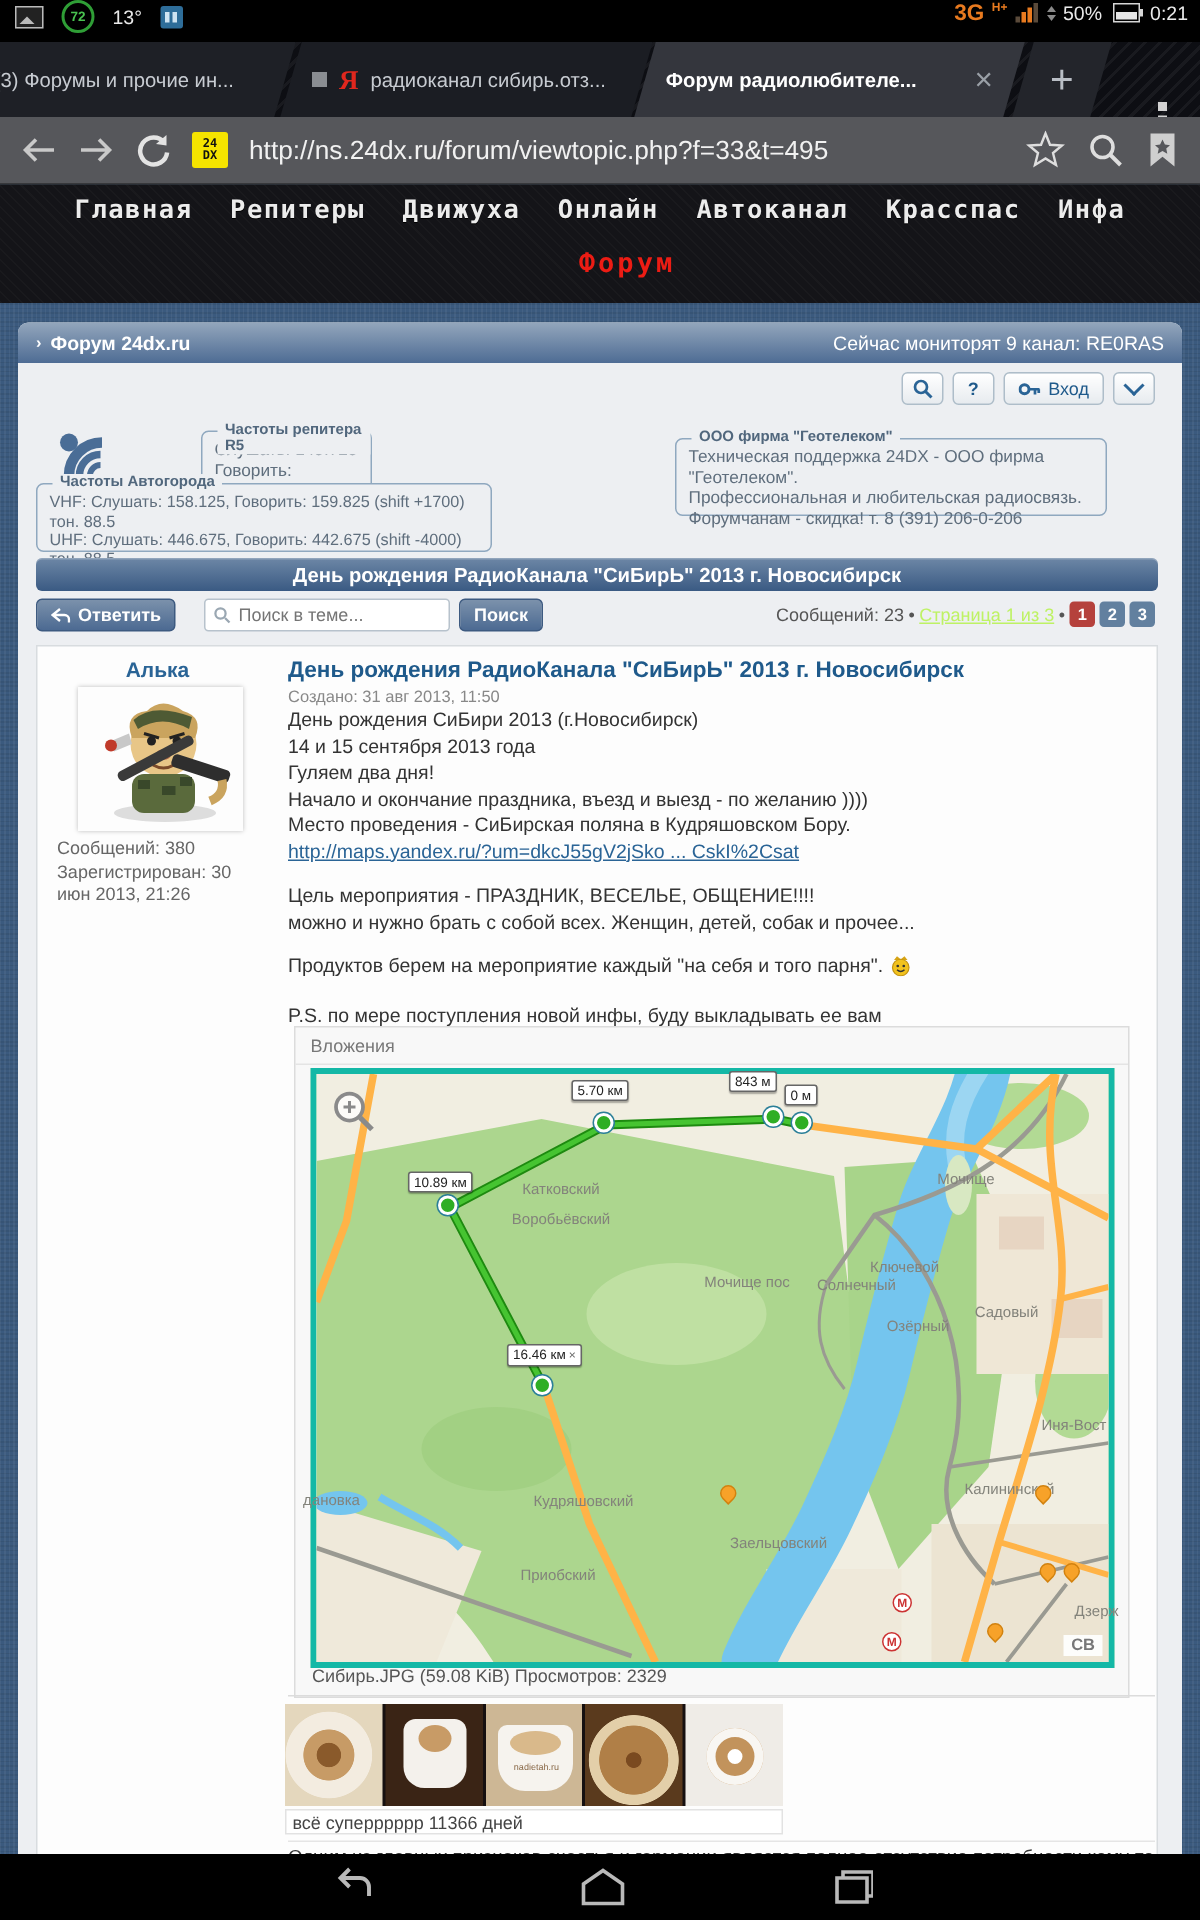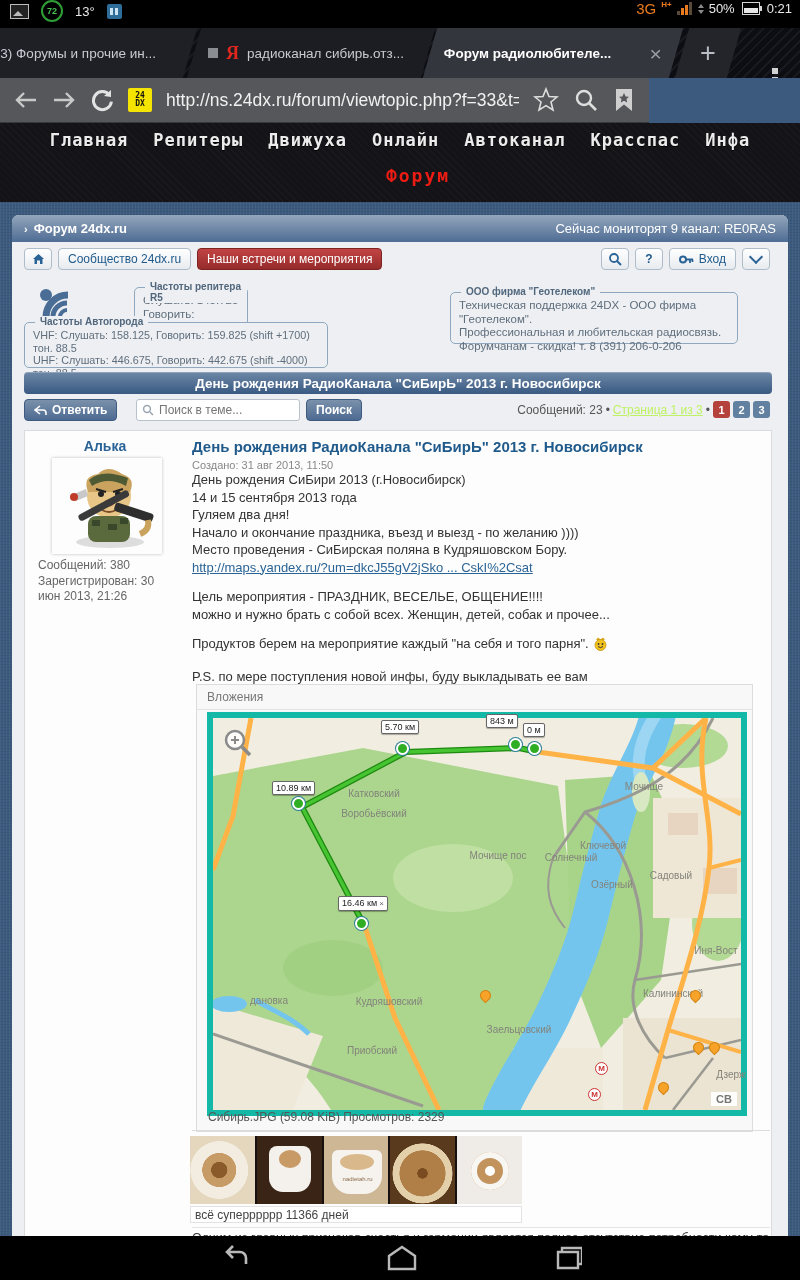--- a/index.html
+++ b/index.html
@@ -13,21 +13,21 @@
   .sb-left{display:flex;align-items:center;gap:12px;padding-left:10px;flex:1;}
   .sb-right{display:flex;align-items:center;gap:5px;padding-right:8px;}
   .shot-icon{width:17px;height:13px;border:1px solid #bbb;position:relative;background:#222;}
   .shot-icon:before{content:"";position:absolute;left:2px;bottom:2px;border-left:5px solid transparent;
     border-right:5px solid transparent;border-bottom:5px solid #bbb;}
   .batt-widget{width:18px;height:18px;border-radius:50%;border:2px solid #2f9e36;color:#49c250;
     font-size:9px;font-weight:bold;display:flex;align-items:center;justify-content:center;}
   .blue-widget{width:15px;height:15px;background:#2e6d99;border-radius:2px;position:relative;}
   .blue-widget:before{content:"";position:absolute;left:3px;top:4px;width:3px;height:7px;background:#cfe4f2;}
   .blue-widget:after{content:"";position:absolute;left:8px;top:4px;width:3px;height:7px;background:#cfe4f2;}
-  .net-3g{color:#e87a1f;font-weight:normal;font-size:15px;margin-left:35px;}
+  .net-3g{color:#e87a1f;font-weight:bold;font-size:15px;margin-left:35px;}
   .net-hplus{color:#e87a1f;font-weight:bold;font-size:8px;vertical-align:top;position:relative;top:-4px;}
   .sig-bars{display:flex;align-items:flex-end;gap:1px;height:13px;}
   .sig-bars i{width:3px;background:#e87a1f;display:block;}
   .sig-bars i.dim{background:#5a4a3a;}
   .updown{display:flex;flex-direction:column;gap:2px;margin-left:1px;}
   .updown i{width:0;height:0;border-left:3px solid transparent;border-right:3px solid transparent;display:block;}
   .updown .up{border-bottom:4px solid #8a8a8a;}
   .updown .dn{border-top:4px solid #8a8a8a;}
   .battery{width:16px;height:11px;border:1px solid #d6d6d6;position:relative;margin:0 2px;}
   .battery:after{content:"";position:absolute;right:-3px;top:3px;width:2px;height:5px;background:#d6d6d6;}
@@ -42,21 +42,21 @@
   .tab-label{color:#c7cbd1;font-size:13.5px;white-space:nowrap;overflow:hidden;}
   .tab.active .tab-label{color:#fff;font-weight:bold;}
   .tab-close{color:#9aa0a7;font-size:21px;margin-left:auto;line-height:1;}
   .mini-fav{width:10px;height:10px;background:#8a8d92;flex:0 0 auto;}
   .ya-fav{color:#e0271e;font-family:"Liberation Serif",serif;font-weight:bold;font-size:18px;line-height:1;}
   .newtab{color:#b9bec5;font-size:27px;font-weight:300;}
   .menu-dots{right:22px;top:40px;display:flex;flex-direction:column;gap:3px;}
   .menu-dots i{width:6px;height:6px;background:#d2d2d2;display:block;}
 
   
-  .url-bar{left:0;top:78px;width:649px;height:45px;background:#56575b;display:flex;align-items:center;
+  .url-bar{left:0;top:78px;width:800px;height:45px;background:#56575b;display:flex;align-items:center;
     gap:14px;padding:0 14px;box-sizing:border-box;border-bottom:1px solid #37383b;}
   .url-text{color:#f1f1f1;font-size:17.5px;flex:1;white-space:nowrap;overflow:hidden;}
   .favicon24{width:24px;height:24px;background:#f5e400;color:#111;font-size:8px;font-weight:bold;
     display:flex;flex-direction:column;align-items:center;justify-content:center;line-height:1.05;
     font-family:"DejaVu Sans Mono",monospace;border-radius:2px;}
 
   
   .site-nav{left:0;top:123px;width:800px;height:79px;background:#141418;
     background-image:repeating-linear-gradient(45deg,rgba(255,255,255,.025) 0 1px,transparent 1px 5px);}
   .nav-row{position:absolute;left:0;top:7px;width:100%;display:flex;justify-content:center;gap:25px;}
@@ -117,21 +117,21 @@
   .post-title{left:192px;top:438px;color:#1f5a8b;font-size:15px;font-weight:bold;}
   .post-created{left:192px;top:459px;color:#888;font-size:11px;}
   .post-body{left:192px;top:471px;width:560px;color:#333;font-size:13px;line-height:17.5px;}
   .post-body .blank{height:12px;}
   .post-body a{color:#2a6496;text-decoration:underline;}
   .smiley{display:inline-block;vertical-align:-3px;margin-left:4px;}
 
   
   .attach-box{left:196px;top:684px;width:557px;height:448px;background:#f8f8f8;border:1px solid #dcdcdc;box-sizing:border-box;}
   .attach-head{padding:5px 10px;font-size:12px;color:#777;border-bottom:1px solid #e4e4e4;}
-  .map-box{left:207px;top:712px;width:528px;height:392px;border:6px solid #14b8a6;box-sizing:content-box;background:#fef9c3;}
+  .map-box{left:207px;top:712px;width:528px;height:392px;border:4px solid #14b8a6;box-sizing:content-box;background:#fef9c3;}
   .attach-cap{left:208px;top:1110px;font-size:12px;color:#555;}
 
   .map-label{position:absolute;transform:translateX(-50%);font-size:10px;color:#83837b;white-space:nowrap;}
   .dist{position:absolute;background:#fff;border:1px solid #666;border-radius:2px;font-size:9px;color:#222;
     padding:0px 3px;line-height:12px;white-space:nowrap;box-shadow:0 1px 1px rgba(0,0,0,.3);}
   .dist .x{color:#666;margin-left:2px;font-size:8px;}
   .wp{position:absolute;width:9px;height:9px;border-radius:50%;background:#2fae24;border:2px solid #fff;
     box-shadow:0 0 0 1px #2b7f98;}
   .pin{position:absolute;width:9px;height:9px;border-radius:50% 50% 50% 0;transform:rotate(-45deg);
     background:#f7a229;border:1px solid #d2820f;}
@@ -279,33 +279,20 @@
   <div class="abs container"></div>
 
   <div class="abs forum-header">
     <span class="fh-left">
       <span class="fh-chev">›</span>
       <span>Форум 24dx.ru</span>
     </span>
     <span>Сейчас мониторят 9 канал: RE0RAS</span>
   </div>
 
-  <div class="abs" style="left:24px;top:248px;display:flex;gap:6px;">
-    <span class="btn icon-btn">
-      <svg width="13" height="12">
-          <path d="M6.5 1 L12 6 H10.5 V11 H8 V7.5 H5 V11 H2.5 V6 H1 Z" fill="#2a6496"></path>
-        </svg>
-    </span>
-    <span class="btn">
-        <span>Сообщество 24dx.ru</span>
-      </span>
-    <span class="btn btn-red">
-        <span>Наши встречи и мероприятия</span>
-      </span>
-  </div>
   <div class="abs" style="right:30px;top:248px;display:flex;gap:6px;">
     <span class="btn icon-btn">
       <svg width="14" height="14">
           <circle cx="6" cy="6" r="4" fill="none" stroke="#2a6496" stroke-width="1.8"></circle>
           <path d="M9 9 L13 13" stroke="#2a6496" stroke-width="2"></path>
         </svg>
     </span>
     <span class="btn icon-btn">
         <b>?</b>
       </span>
@@ -512,21 +499,21 @@
   <span class="map-label" style="left:571px;top:852px;">Солнечный</span>
   <span class="map-label" style="left:603px;top:840px;">Ключевой</span>
   <span class="map-label" style="left:612px;top:879px;">Озёрный</span>
   <span class="map-label" style="left:671px;top:870px;">Садовый</span>
   <span class="map-label" style="left:716px;top:945px;">Иня-Вост</span>
   <span class="map-label" style="left:389px;top:996px;">Кудряшовский</span>
   <span class="map-label" style="left:372px;top:1045px;">Приобский</span>
   <span class="map-label" style="left:519px;top:1024px;">Заельцовский</span>
   <span class="map-label" style="left:673px;top:988px;">Калининский</span>
   <span class="map-label" style="left:731px;top:1069px;">Дзерж</span>
-  <span class="map-label" style="left:221px;top:995px;margin-left:48px;">дановка</span>
+  <span class="map-label" style="left:221px;top:995px;">дановка</span>
 
   <span class="pin" style="left:480px;top:990px;"></span>
   <span class="pin" style="left:690px;top:990px;"></span>
   <span class="pin" style="left:693px;top:1042px;"></span>
   <span class="pin" style="left:709px;top:1042px;"></span>
   <span class="pin" style="left:658px;top:1082px;"></span>
   <span class="metro" style="left:595px;top:1062px;">М</span>
   <span class="metro" style="left:588px;top:1088px;">М</span>
 
   <div class="abs attach-cap">Сибирь.JPG (59.08 KiB) Просмотров: 2329</div>

